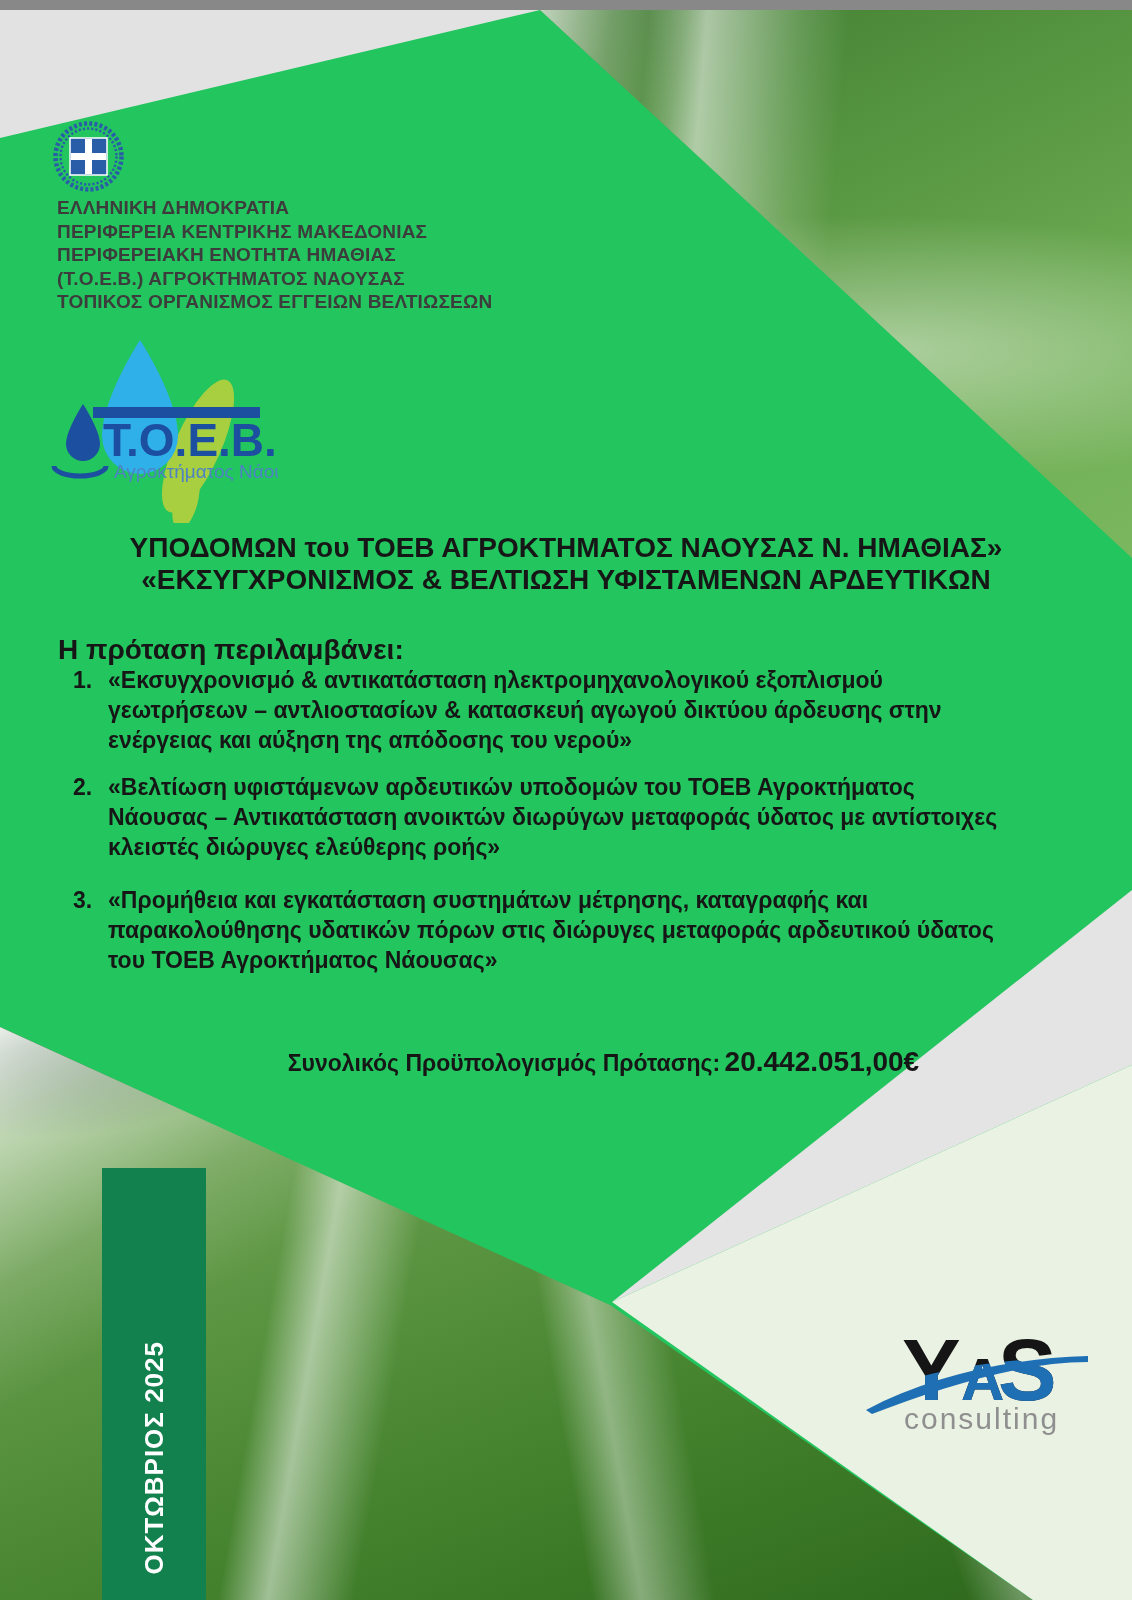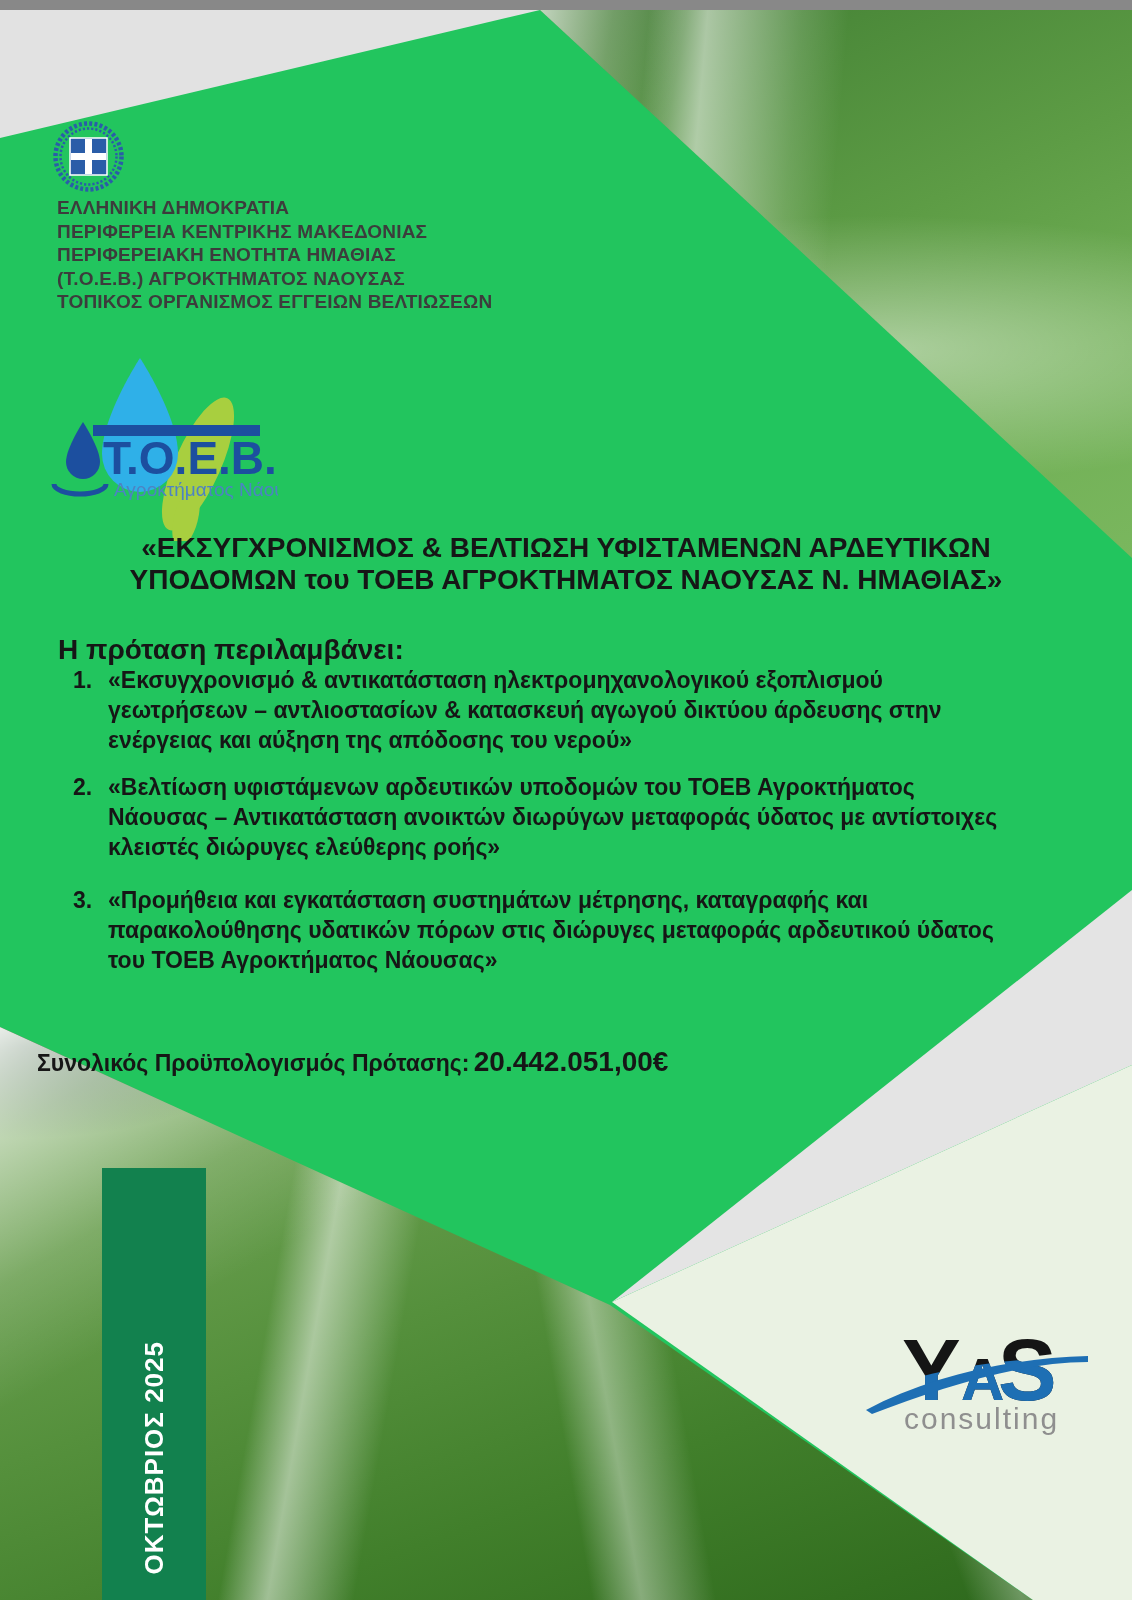--- a/index.html
+++ b/index.html
@@ -44,36 +44,36 @@
     left:0;top:1055px;width:1132px;height:545px;background:#eaf2e3;
     clip-path:polygon(100% 0,612px 237px,1047px 100%,100% 100%);
   }
 
   
   .emblem{left:52px;top:110px;}
   .authority{
     left:57px;top:186px;color:#3c3c3c;font-weight:bold;
     font-size:19px;line-height:23.5px;letter-spacing:.2px;white-space:nowrap;
   }
-  .toeb{left:48px;top:336px;}
+  .toeb{left:48px;top:318px;}
 
   
   .title{
     left:0;top:522px;width:1132px;text-align:center;color:#161616;
     font-weight:bold;font-size:28px;line-height:32px;white-space:nowrap;
   }
   .intro{left:58px;top:624px;color:#161616;font-weight:bold;font-size:28px;white-space:nowrap;}
   .plist{left:73px;top:655px;color:#161616;font-weight:bold;font-size:23px;line-height:30px;}
   .pitem{display:flex;}
   .pitem .num{width:35px;flex:0 0 35px;}
   .pitem .lines div{white-space:nowrap;}
   .mb17{margin-bottom:17px;}
   .mb23{margin-bottom:23px;}
   .budget{
-    left:0;top:1036px;width:1132px;text-align:left;padding-left:37px;box-sizing:border-box;
+    left:0;top:1036px;width:1132px;text-align:center;padding-left:75px;box-sizing:border-box;
     color:#161616;white-space:nowrap;
   }
   .budget .lbl{font-weight:bold;font-size:23px;}
   .budget .val{font-weight:bold;font-size:28px;}
 
   
   .green-bar{
     left:102px;top:1158px;width:104px;height:442px;background:#12814e;
     display:flex;align-items:flex-end;justify-content:center;
   }
@@ -128,22 +128,22 @@
 
       <rect x="45" y="79" width="167" height="11" fill="#1c4f9f"></rect>
 
       <text x="55" y="128" font-size="46" font-weight="bold" fill="#1c4f9f" font-family="Liberation Sans, DejaVu Sans, sans-serif">Τ.Ο.Ε.Β.</text>
 
       <text x="66" y="150" font-size="19" fill="#4d83c3" font-family="Liberation Sans, DejaVu Sans, sans-serif">Αγροκτήματος Νάουσας</text>
     </svg>
   </div>
 
   <div class="abs title">
+    <div>ΥΠΟΔΟΜΩΝ του ΤΟΕΒ ΑΓΡΟΚΤΗΜΑΤΟΣ ΝΑΟΥΣΑΣ Ν. ΗΜΑΘΙΑΣ»</div>
     <div>«ΕΚΣΥΓΧΡΟΝΙΣΜΟΣ &amp; ΒΕΛΤΙΩΣΗ ΥΦΙΣΤΑΜΕΝΩΝ ΑΡΔΕΥΤΙΚΩΝ</div>
-    <div>ΥΠΟΔΟΜΩΝ του ΤΟΕΒ ΑΓΡΟΚΤΗΜΑΤΟΣ ΝΑΟΥΣΑΣ Ν. ΗΜΑΘΙΑΣ»</div>
   </div>
 
   <div class="abs intro">Η πρόταση περιλαμβάνει:</div>
 
   <div class="abs plist">
     <div class="pitem mb17">
       <span class="num">1.</span>
       <div class="lines">
         <div>«Εκσυγχρονισμό &amp; αντικατάσταση ηλεκτρομηχανολογικού εξοπλισμού</div>
         <div>γεωτρήσεων – αντλιοστασίων &amp; κατασκευή αγωγού δικτύου άρδευσης στην</div>

